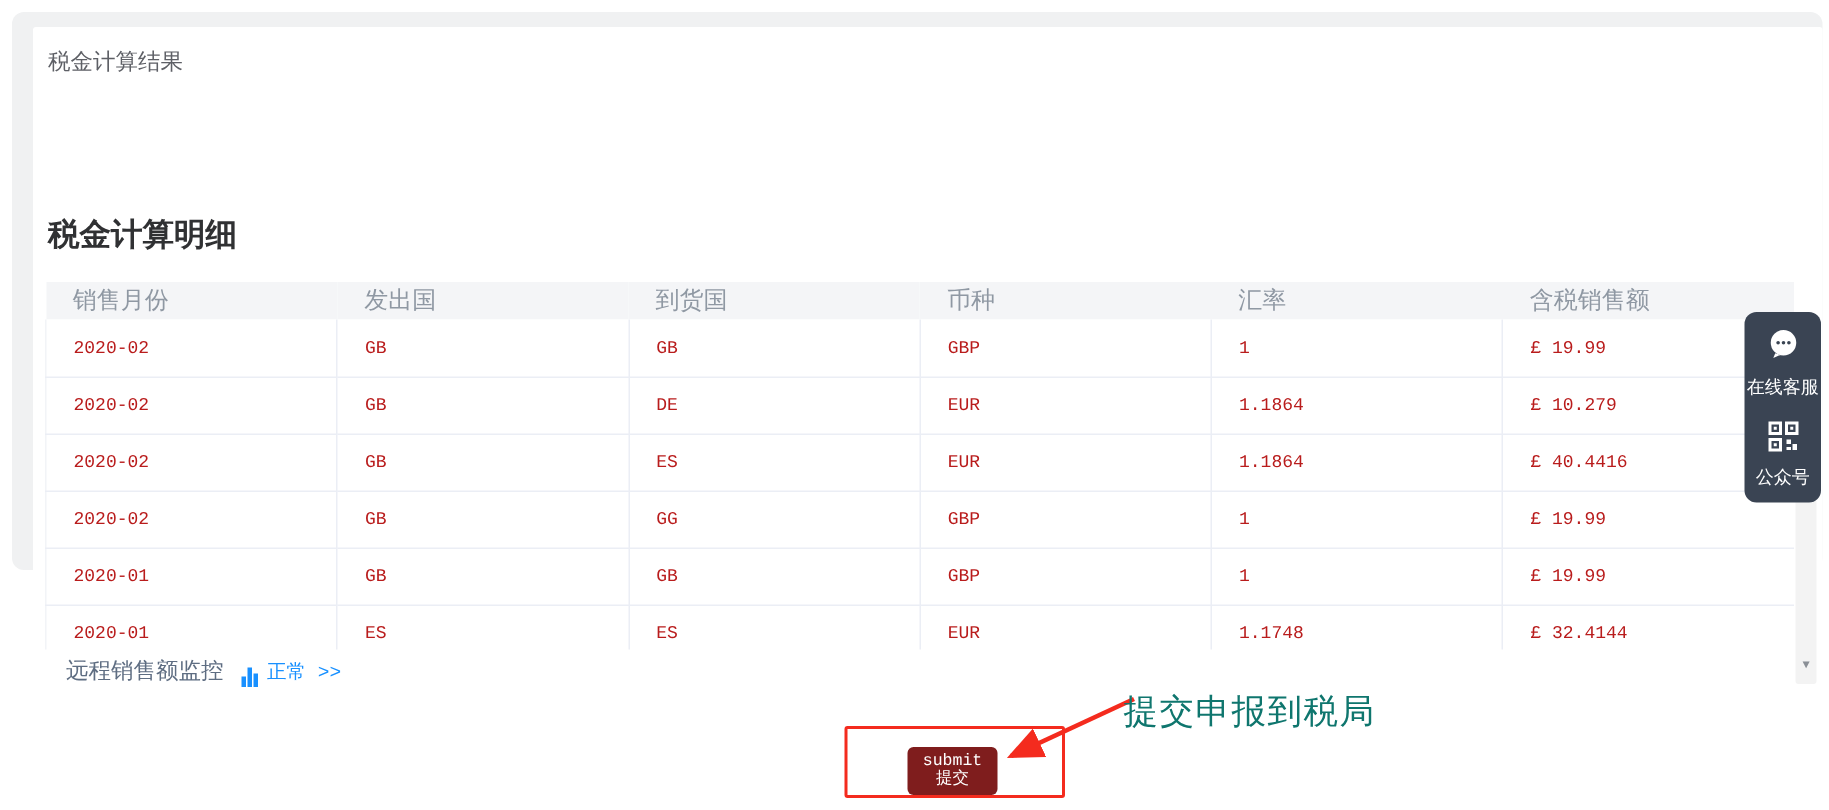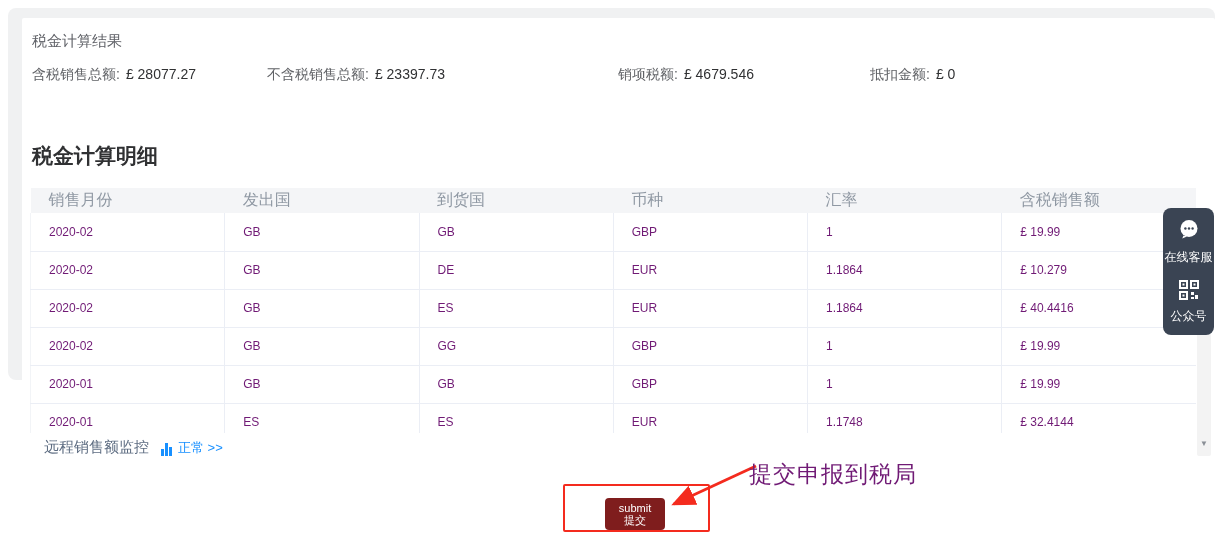--- a/index.html
+++ b/index.html
@@ -1,21 +1,21 @@
 <!DOCTYPE html>
 <html><head>
 <meta charset="utf-8">
 <style>
   * { margin:0; padding:0; box-sizing:border-box; }
   html,body { background:#ffffff; }
   body { font-family:"Liberation Sans","DejaVu Sans",sans-serif; }
   .page { position:relative; width:1219px; height:540px; background:#ffffff; overflow:hidden; }
 
   .shell { position:absolute; left:8px; top:8px; width:1207px; height:372px;
-           background:#f0f1f2; border-radius:8px; }
+           background:#f0f1f2; border-radius:8px;font-family:Liberation Mono, monospace; }
 
   .card { position:absolute; left:14px; top:10px; width:1193px; height:460px;
           background:#ffffff; border-radius:2px; }
 
   .card-title { position:absolute; left:10px; top:14px; font-size:15px; color:#5e6066; }
 
   .summary-row { position:absolute; left:0; top:48px; width:100%; height:20px; }
   .sum-item { position:absolute; top:0; font-size:14px; color:#606266; white-space:nowrap; }
   .sum-item .val { color:#303133; margin-left:6px; }
   .sum-item:nth-child(1){ left:10px; }
@@ -26,21 +26,21 @@
   .final-row { position:absolute; left:10px; top:78px; height:26px; }
   .final-label { font-size:14px; color:#606266; vertical-align:middle; }
   .final-value { font-size:20px; font-weight:bold; color:#f5222d; margin-left:10px; vertical-align:middle; }
 
   .section-title { position:absolute; left:10px; top:124px; font-size:21px; font-weight:bold; color:#303133; }
 
   .table-wrap { position:absolute; left:8px; top:170px; width:1166px; height:245px; overflow:hidden; }
   table.detail { border-collapse:collapse; table-layout:fixed; width:1166px; font-size:12px; }
   table.detail thead th { background:#f4f5f7; color:#8f98a3; font-weight:normal; text-align:left;
       height:25px; padding:0 18px; font-size:16px; }
-  table.detail tbody td { height:38px; padding:0 18px; color:#701a75;
+  table.detail tbody td { height:38px; padding:0 18px; color:#b91c1c;
       border-bottom:1px solid #ebeef5; border-right:1px solid #ebeef5; background:#fff; }
   table.detail tbody td:last-child { border-right:none; }
   table.detail tbody td:first-child { border-left:1px solid #f2f4f7; }
 
   .vscrollbar { position:absolute; left:1175px; top:194px; width:14px; height:244px;
       background:#f3f3f3; border-radius:2px; }
   .scroll-arrow { position:absolute; left:0; width:14px; height:12px; text-align:center;
       font-size:8px; color:#8a8f96; line-height:12px; cursor:pointer; }
   .scroll-arrow.up { top:22px; }
   .scroll-arrow.down { bottom:6px; }
@@ -54,54 +54,40 @@
   .monitor a.status { font-size:13px; color:#1890ff; text-decoration:none; cursor:pointer; }
 
   .red-rect { position:absolute; left:555px; top:476px; width:147px; height:48px;
       border:2px solid #f42b1e; border-radius:2px; background:transparent; }
 
   .submit-btn { position:absolute; left:597px; top:490px; width:60px; height:32px;
       background:#7f1d1d; border:none; border-radius:4px; color:#ffffff; cursor:pointer;
       font-family:inherit; font-size:11px; line-height:12px; padding:4px 0; text-align:center; }
   .submit-btn span { display:block; }
 
-  .annotation { position:absolute; left:741px; top:451px; font-size:23px; color:#701a75;
+  .annotation { position:absolute; left:741px; top:451px; font-size:23px; color:#0f766e;
       letter-spacing:1px; white-space:nowrap; }
 
   .arrow-svg { position:absolute; left:648px; top:452px; width:105px; height:55px; overflow:visible; }
 
   .float-widget { position:absolute; left:1155px; top:200px; width:51px; height:127px;
       background:#3a4453; border-radius:8px; padding-top:10px; text-align:center; z-index:5; }
   .fw-item { cursor:pointer;text-align:center; }
   .fw-item + .fw-item { margin-top:13px; }
   .fw-label { display:block; color:#ffffff; font-size:12px; margin-top:3px; } 
 </style>
 </head>
 <body>
 
 <div class="page">
   <div class="shell">
 
     <div class="card">
       <div class="card-title">税金计算结果</div>
 
-      <div class="summary-row">
-        <div class="sum-item">
-          <span class="lbl">含税销售总额:</span><span class="val">£ 28077.27</span>
-        </div>
-        <div class="sum-item">
-          <span class="lbl">不含税销售总额:</span><span class="val">£ 23397.73</span>
-        </div>
-        <div class="sum-item">
-          <span class="lbl">销项税额:</span><span class="val">£ 4679.546</span>
-        </div>
-        <div class="sum-item">
-          <span class="lbl">抵扣金额:</span><span class="val">£ 0</span>
-        </div>
-      </div>
 
 
       <div class="section-title">税金计算明细</div>
 
       <div class="table-wrap">
         <table class="detail">
           <thead>
             <tr id="thead-row">
                 <th>销售月份</th>
                 <th>发出国</th>

